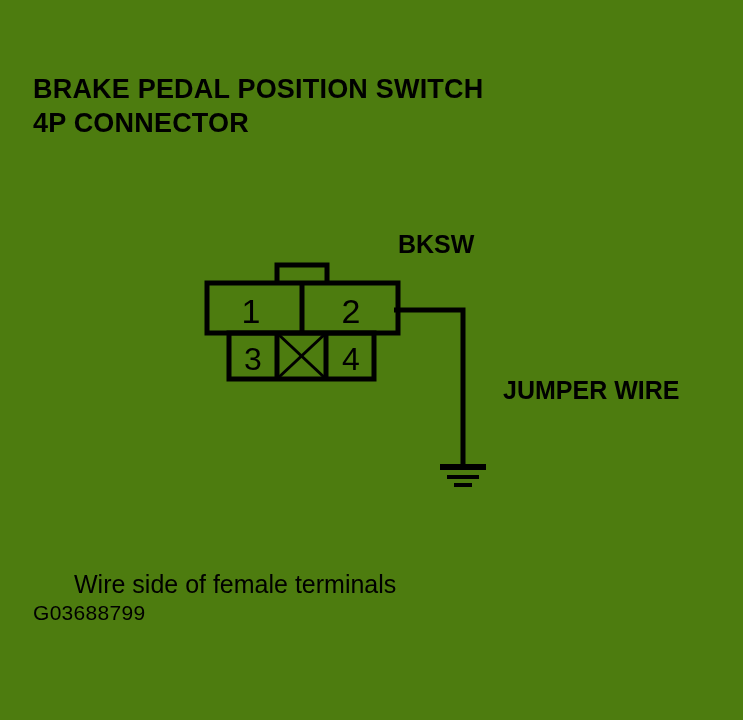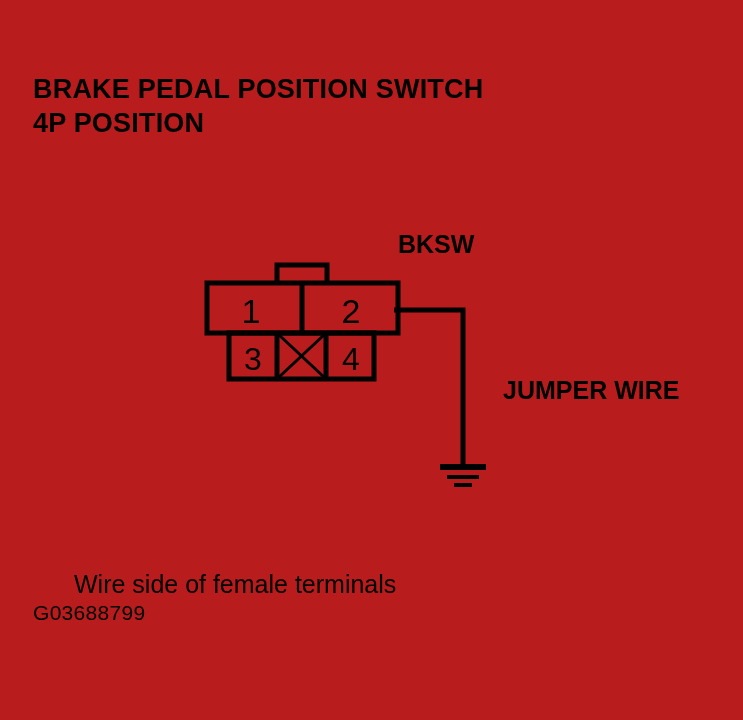--- a/index.html
+++ b/index.html
@@ -9,21 +9,21 @@
     background: #ffffff;
   }
   body {
     font-family: "Liberation Sans", sans-serif;
     color: #000000;
   }
   #page {
     position: relative;
     width: 743px;
     height: 720px;
-    background: #b91c1c;
+    background: #4d7c0f;
     overflow: hidden;
   }
 
   
   .title-block {
     position: absolute;
     left: 33px;
     top: 72px;
     font-weight: bold;
     font-size: 27px;
@@ -86,21 +86,21 @@
   }
   #wire-group svg { display: block; }
 </style>
 </head>
 <body>
 
 <div id="page">
 
   <div class="title-block">
     <span class="line">BRAKE PEDAL POSITION SWITCH</span>
-    <span class="line">4P POSITION</span>
+    <span class="line">4P CONNECTOR</span>
   </div>
 
   <div id="connector">
     <svg width="200" height="125" viewBox="0 0 200 125" xmlns="http://www.w3.org/2000/svg">
       <g fill="none" stroke="#000000" stroke-width="5" stroke-linejoin="miter">
 
         <path d="M 74 23 L 74 5 L 124 5 L 124 23"></path>
 
         <rect x="4" y="23" width="191" height="50"></rect>
 

